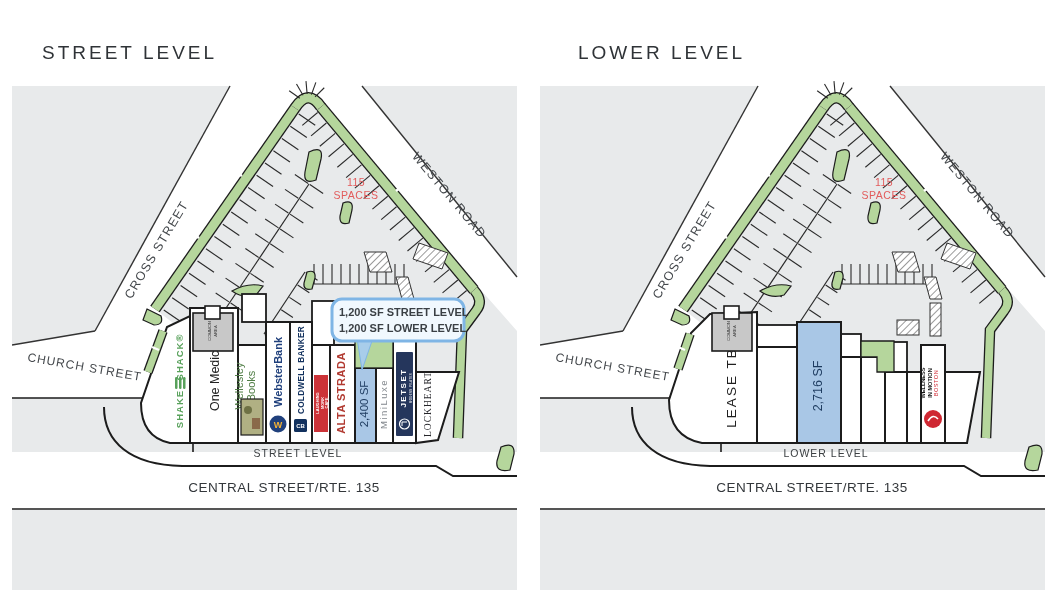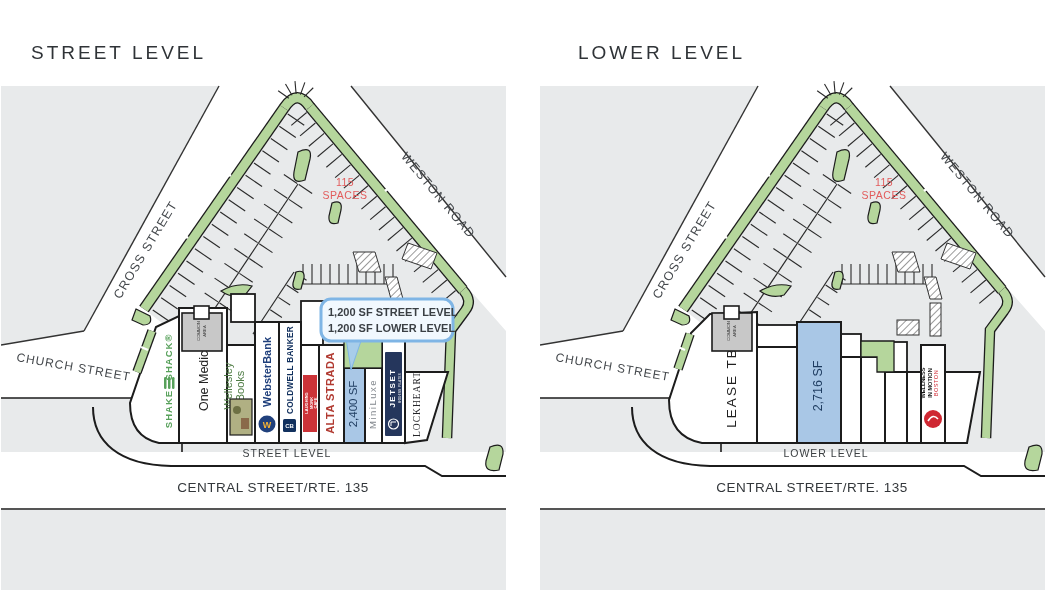--- a/index.html
+++ b/index.html
@@ -1,18 +1,18 @@
 <!DOCTYPE html>
 <html><head>
 <meta charset="utf-8">
 <style>
   html,body{margin:0;padding:0;background:#ffffff;width:1047px;height:590px;overflow:hidden;}
   .page{position:relative;width:1047px;height:590px;font-family:"Liberation Sans",sans-serif;}
   .plan{position:absolute;top:0;width:523px;height:590px;}
-  .plan-left{left:1px;}
+  .plan-left{left:12px;}
   .plan-right{left:540px;}
   .plan h2{position:absolute;top:42px;left:30px;margin:0;font-family:"Liberation Sans",sans-serif;
            font-size:19px;font-weight:400;letter-spacing:3px;color:#2f3337;}
   .plan-right h2{left:38px;}
   .plan svg{position:absolute;top:0;left:0;}
   svg text{font-family:"Liberation Sans",sans-serif;}
   .serif{font-family:"Liberation Serif",serif;}
 </style>
 </head>
 <body>

